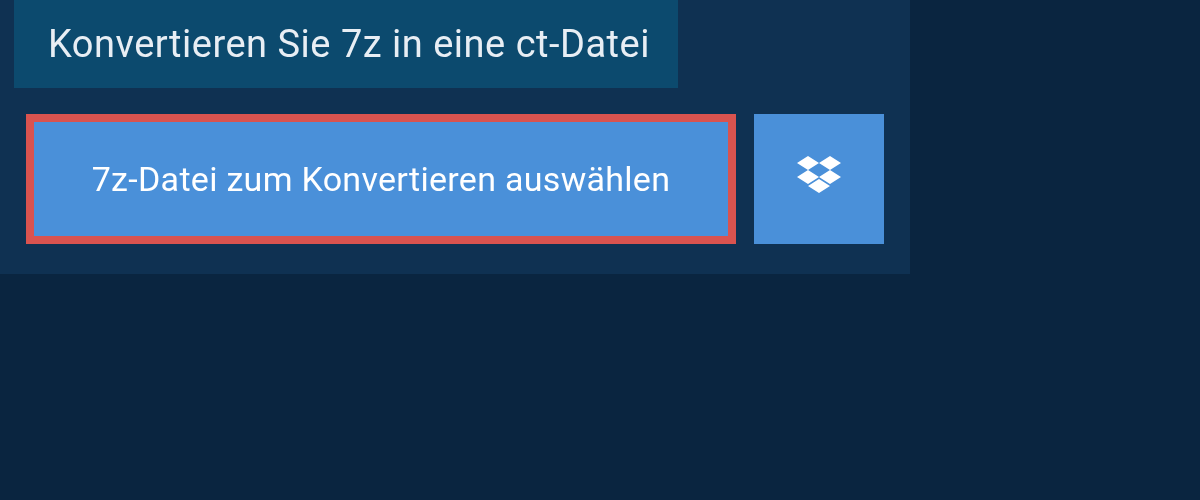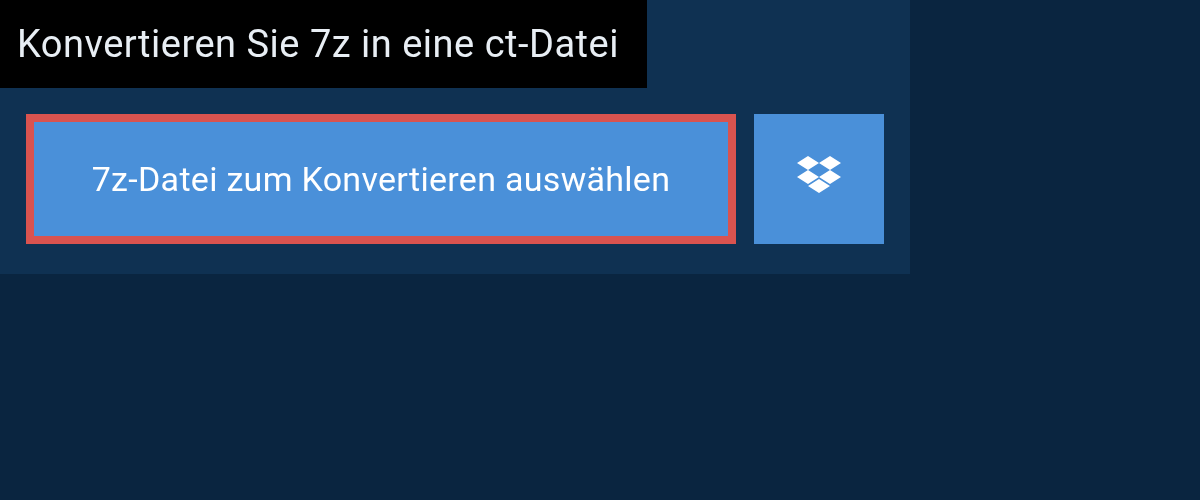--- a/index.html
+++ b/index.html
@@ -13,23 +13,24 @@
       background: #0a2540;
       font-family: -apple-system, BlinkMacSystemFont, "Segoe UI", Roboto, Helvetica, Arial, sans-serif;
       position: relative;
     }
     .panel {
       background: #0f3152;
       width: 910px;
       padding: 0;
     }
     .header-bar {
-      background: #000000;
+      background: #0c4a6e;
       display: inline-block;
-      padding: 22px 28px 22px 17px;
+      padding: 22px 28px 22px 34px;
+      margin-left: 14px;
     }
     .header-title {
       color: #e8eef4;
       font-size: 38px;
       font-weight: 400;
       letter-spacing: 0.5px;
     }
     .button-row {
       display: flex;
       gap: 18px;

